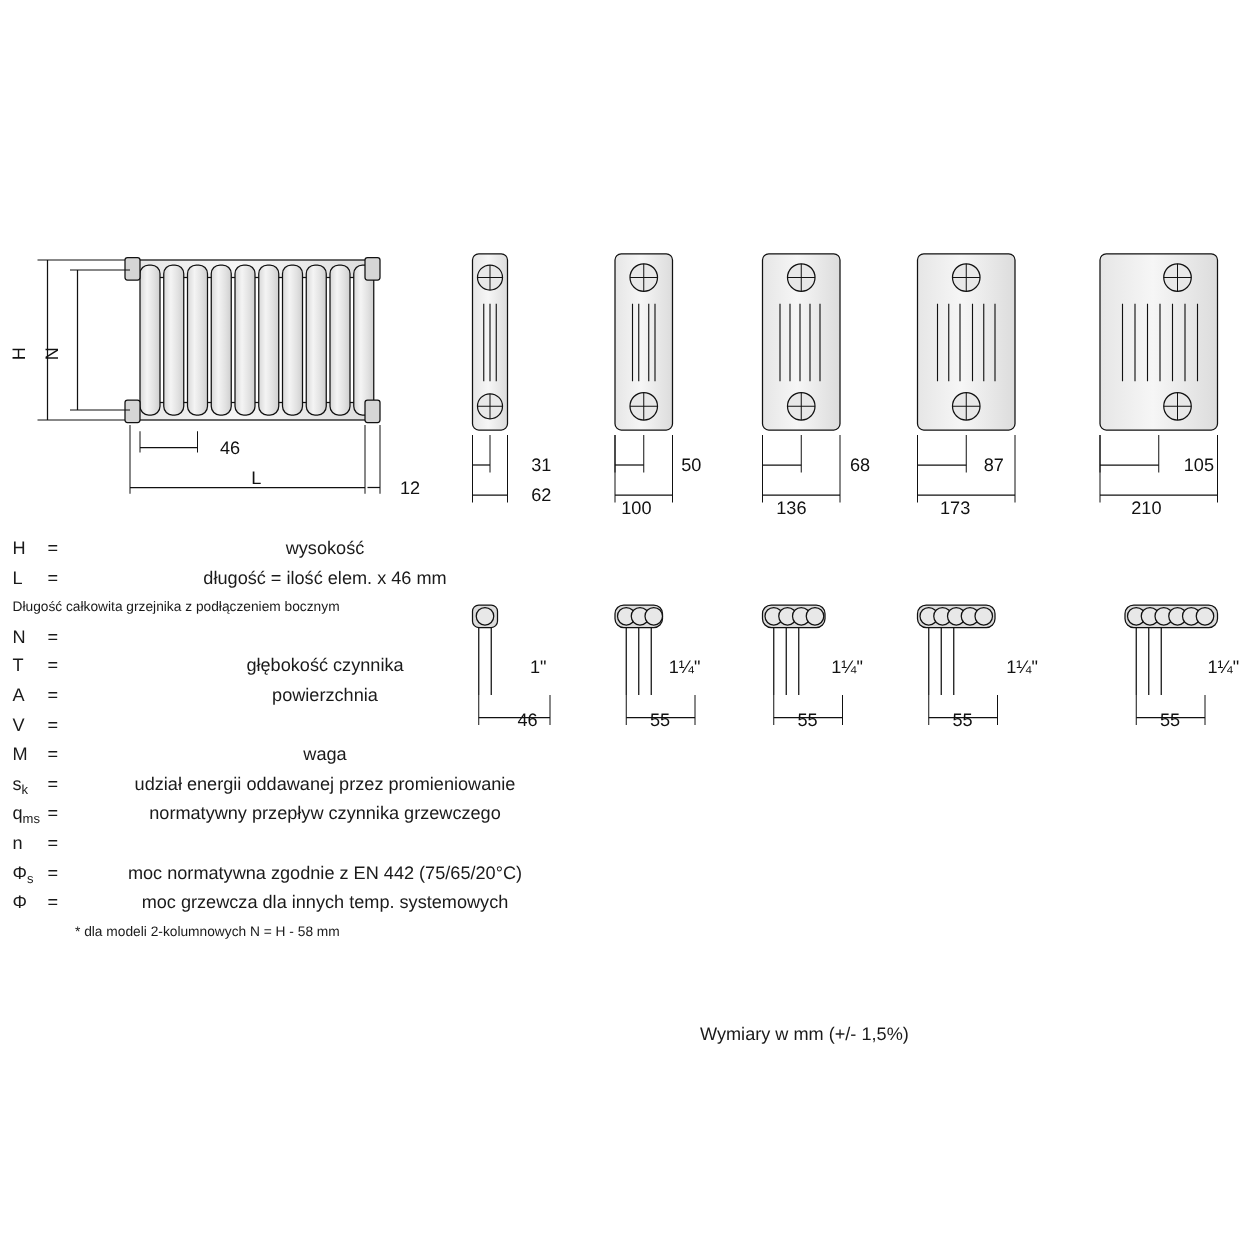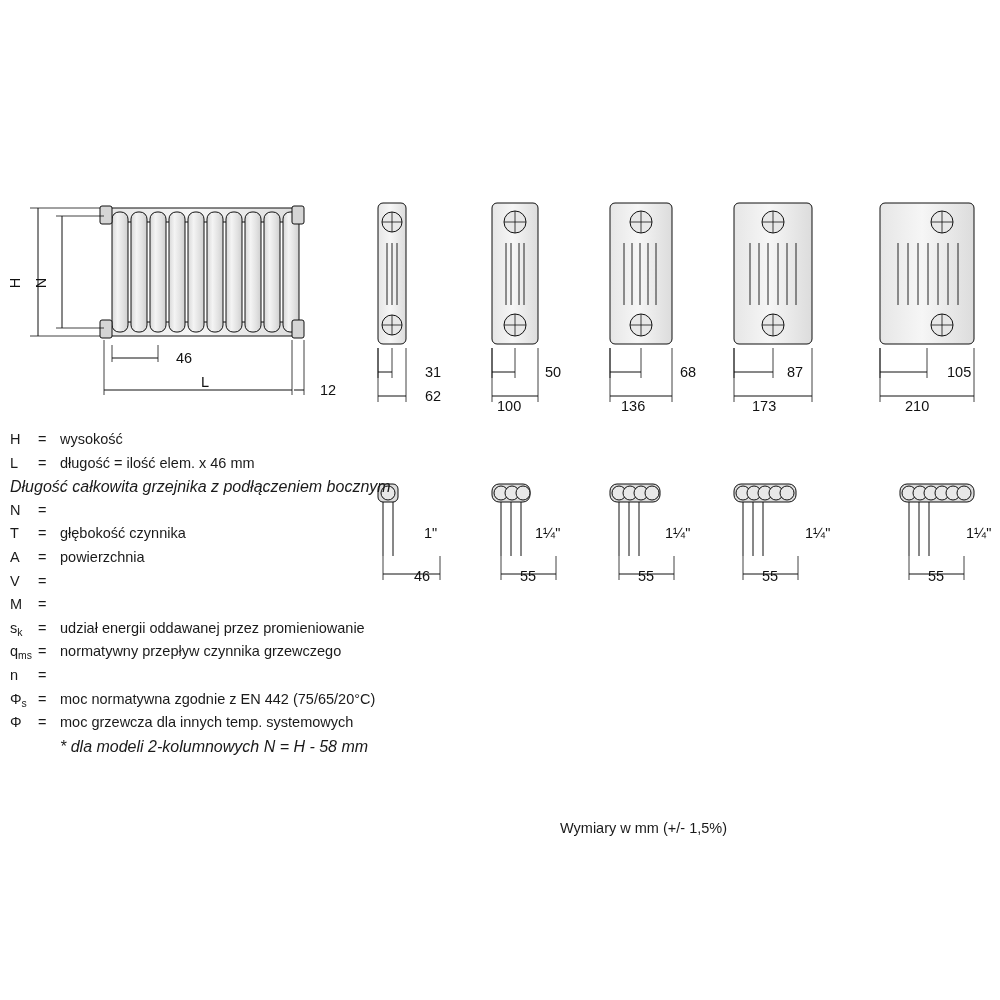--- a/index.html
+++ b/index.html
@@ -47,27 +47,27 @@
     flex: 0 0 28px;
     text-align: left;
   }
   .legend-eq {
     width: 22px;
     flex: 0 0 22px;
     text-align: left;
   }
   .legend-txt {
     flex: 1 1 auto;
+    text-align: center;
   }
   .legend-full {
-    font-size: 16px;
+    font-size: 11px;
     line-height: 23.6px;
     height: 23.6px;
     white-space: nowrap;
-    font-style: italic;
   }
   .legend-indent {
     padding-left: 50px;
   }
   sub {
     font-size: 0.72em;
     vertical-align: baseline;
     position: relative;
     top: 3px;
   }
@@ -362,20 +362,21 @@
       <span class="legend-eq">=</span>
       <span class="legend-txt">powierzchnia</span>
     </div>
     <div class="legend-row">
       <span class="legend-sym">V</span>
       <span class="legend-eq">=</span>
     </div>
     <div class="legend-row">
       <span class="legend-sym">M</span>
       <span class="legend-eq">=</span>
+      <span class="legend-txt">waga</span>
     </div>
 
     <div class="legend-row">
       <span class="legend-sym"><span>s</span><sub>k</sub></span>
       <span class="legend-eq">=</span>
       <span class="legend-txt">udział energii oddawanej przez promieniowanie</span>
     </div>
     <div class="legend-row">
       <span class="legend-sym"><span>q</span><sub>ms</sub></span>
       <span class="legend-eq">=</span>

